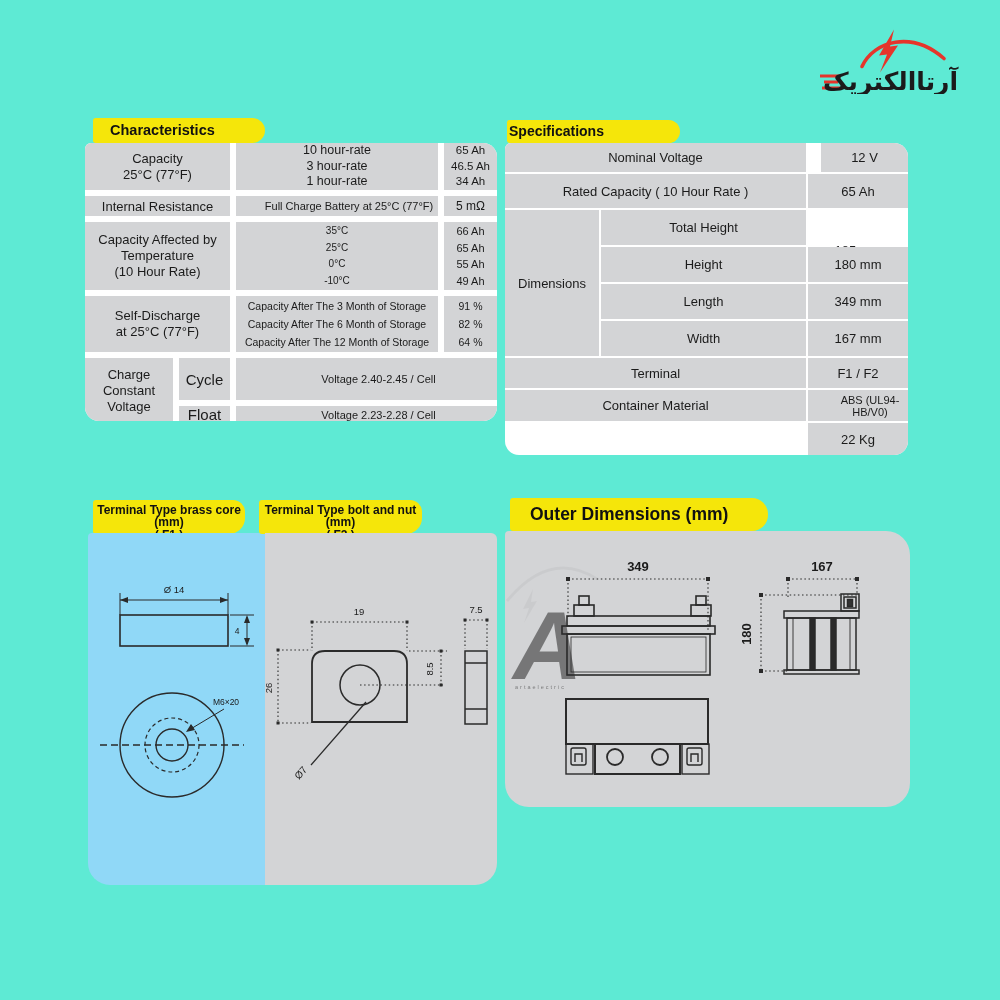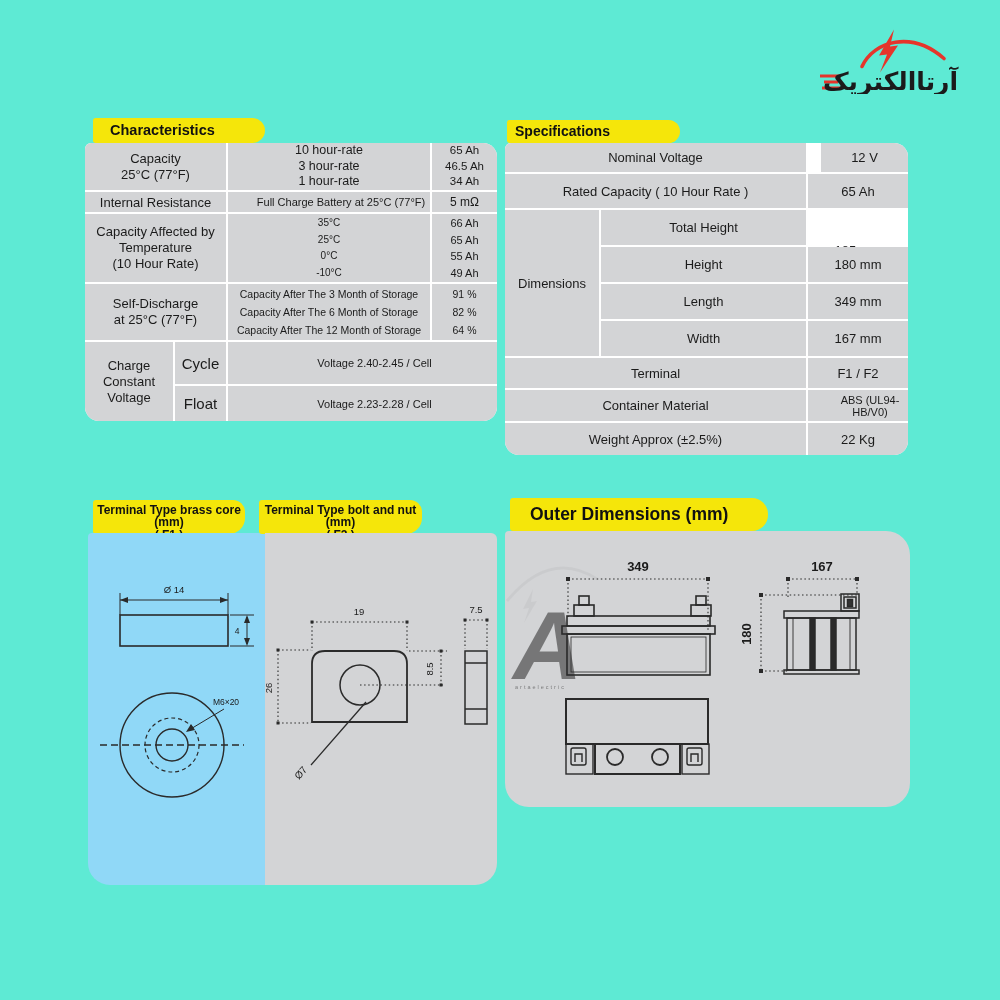--- a/index.html
+++ b/index.html
@@ -9,34 +9,34 @@
     --red:#e6352b;
     --ink:#1b1b1b;
   }
   *{margin:0;padding:0;box-sizing:border-box;}
   body{background:#fff;font-family:"Liberation Sans",sans-serif;color:var(--ink);}
   .page{position:relative;width:1000px;height:1000px;background:#5eead4;overflow:hidden;}
 
   
   .tab{position:absolute;background:var(--yellow);color:#111;font-weight:700;}
   #tab-char{left:93px;top:118px;width:172px;height:25px;line-height:25px;padding-left:17px;font-size:14.5px;border-radius:3px 14px 14px 3px;}
-  #tab-spec{left:507px;top:120px;width:173px;height:23px;line-height:23px;padding-left:8px;font-size:14px;border-radius:3px 14px 14px 3px;}
+  #tab-spec{left:507px;top:120px;width:173px;height:23px;line-height:23px;padding-left:2px;font-size:14px;border-radius:3px 14px 14px 3px;}
   #tab-outer{left:510px;top:498px;width:258px;height:33px;line-height:33px;padding-left:20px;font-size:17.5px;border-radius:3px 16px 16px 3px;}
   .tab-small{text-align:center;padding-top:4px;border-radius:3px 12px 16px 3px;}
   #tab-f1{left:93px;top:500px;width:152px;height:34px;}
   #tab-f2{left:259px;top:500px;width:163px;height:34px;}
   .tab-small .t1{font-size:12px;line-height:12px;}
   .tab-small .t2{font-size:12px;line-height:15px;font-weight:700;}
 
   
   .grid{position:absolute;display:grid;gap:2px;background:#fff;overflow:hidden;}
   #char-table{left:85px;top:143px;width:412px;height:278px;
     grid-template-columns:88px 51px 202px 1fr;
     grid-template-rows:47px 20px 68px 56px 42px 1fr;
-    border-radius:6px 14px 14px 14px;}
+    border-radius:6px 14px 14px 14px;gap:6px;}
   #spec-table{left:505px;top:143px;width:403px;height:312px;
     grid-template-columns:94px 205px 1fr;
     grid-template-rows:29px 34px 35px 35px 35px 35px 30px 31px 1fr;
     border-radius:6px 14px 14px 14px;}
   .cell{background:var(--gray);display:flex;flex-direction:column;justify-content:center;align-items:center;text-align:center;font-size:13px;}
   .ml{white-space:pre-line;line-height:16px;}
   .fs12{font-size:12px;}
   .fs11{font-size:11px;padding-left:24px;}
   .lines3 span{display:block;line-height:15.5px;font-size:12.5px;}
   .lines3v span{display:block;line-height:15.5px;font-size:11.5px;}
@@ -148,21 +148,20 @@
     <div class="cell" style="grid-column:3;grid-row:5;">349 mm</div>
     <div class="cell" style="grid-column:2;grid-row:6;">Width</div>
     <div class="cell" style="grid-column:3;grid-row:6;">167 mm</div>
 
     <div class="cell" style="grid-column:1/3;grid-row:7;">Terminal</div>
     <div class="cell" style="grid-column:3;grid-row:7;">F1 / F2</div>
 
     <div class="cell" style="grid-column:1/3;grid-row:8;">Container Material</div>
     <div class="cell fs11" style="grid-column:3;grid-row:8;">ABS (UL94-HB/V0)</div>
 
-    <div class="cell" style="grid-column:1/3;grid-row:9;">Weight Approx (±2.5%)</div>
     <div class="cell" style="grid-column:3;grid-row:9;">22 Kg</div>
   </div>
 
   <div class="tab tab-small" id="tab-f1">
     <div class="t1">Terminal Type brass core (mm)</div>
     <div class="t2">( F1 )</div>
   </div>
   <div class="panel" id="panel-f1">
     <svg viewBox="0 0 177 352">
 

